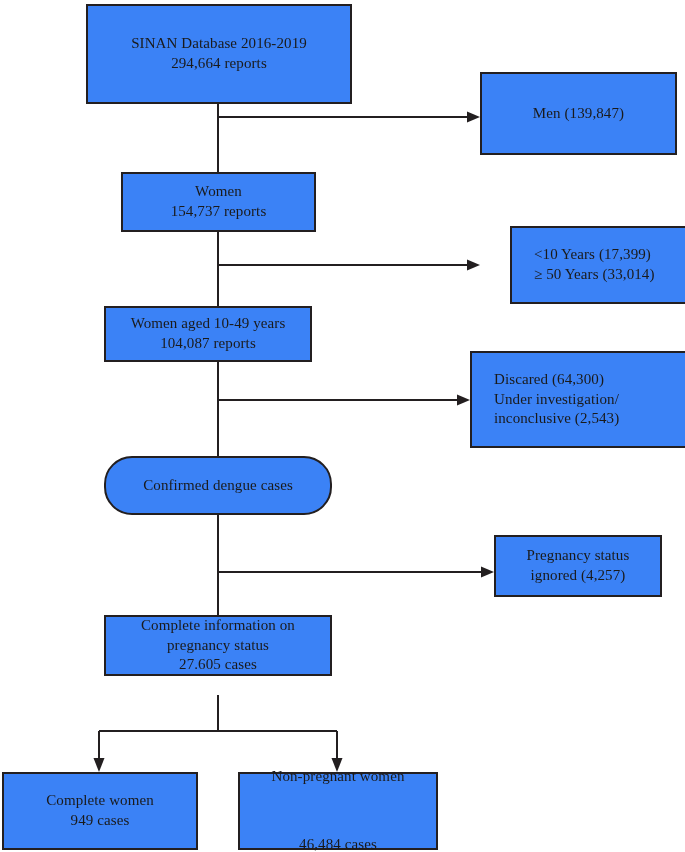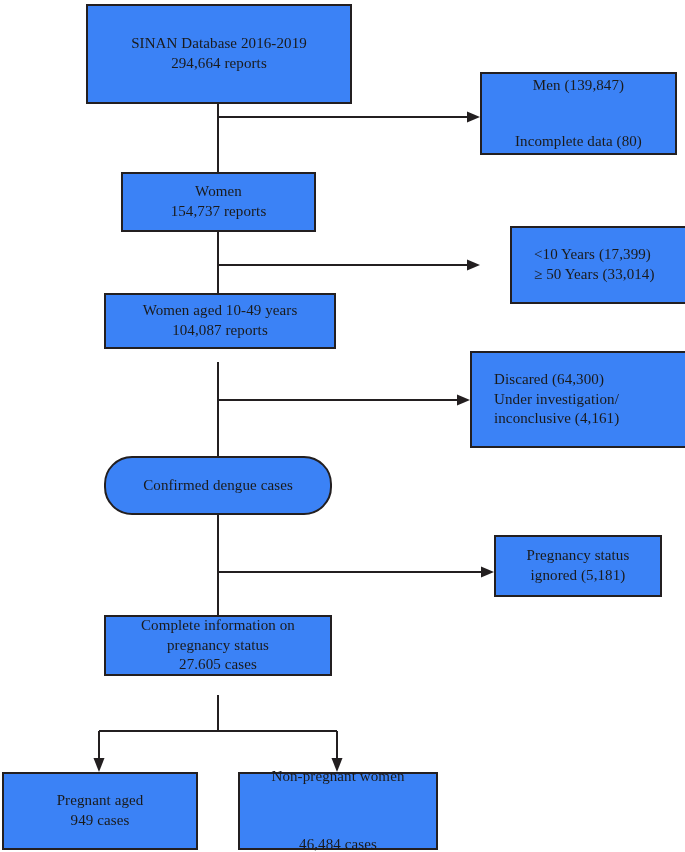--- a/index.html
+++ b/index.html
@@ -98,59 +98,58 @@
   <div class="node" style="left:86px; top:4px; width:266px; height:100px;">
     <span class="line">SINAN Database 2016-2019</span>
     <span class="line">294,664 reports</span>
   </div>
 
   <div class="node" style="left:121px; top:172px; width:195px; height:60px;">
     <span class="line">Women</span>
     <span class="line">154,737 reports</span>
   </div>
 
-  <div class="node" style="left:104px; top:293px; width:232px; height:56px;">
+  <div class="node" style="left:104px; top:306px; width:208px; height:56px;">
     <span class="line">Women aged 10-49 years</span>
     <span class="line">104,087 reports</span>
   </div>
 
   <div class="node" style="left:104px; top:456px; width:228px; height:59px;border-radius:28px;">
     <span class="line">Confirmed dengue cases</span>
   </div>
 
   <div class="node" style="left:104px; top:615px; width:228px; height:61px;">
     <span class="line">Complete information on</span>
     <span class="line">pregnancy status</span>
     <span class="line">27.605 cases</span>
   </div>
 
   <div class="node" style="left:2px; top:772px; width:196px; height:78px;">
-    <span class="line">Pregnant aged</span>
+    <span class="line">Complete women</span>
     <span class="line">949 cases</span>
   </div>
 
   <div class="node" style="left:238px; top:772px; width:200px; height:78px;gap:48px;">
     <span class="line">Non-pregnant women</span>
     <span class="line">46,484 cases</span>
   </div>
 
   <div class="node" style="left:480px; top:72px; width:197px; height:83px;gap:36px;">
     <span class="line">Men (139,847)</span>
-    <span class="line">Incomplete data (80)</span>
   </div>
 
   <div class="node align-left" style="left:480px; top:226px; width:193px; height:78px;margin-left:30px;">
     <span class="line">&lt;10 Years (17,399)</span>
     <span class="line">≥ 50 Years (33,014)</span>
   </div>
 
   <div class="node align-left" style="left:470px; top:351px; width:252px; height:97px;text-align:center;">
     <span class="line">Discared (64,300)</span>
     <span class="line">Under investigation/</span>
-    <span class="line">inconclusive (4,161)</span>
+    <span class="line">inconclusive (2,543)</span>
   </div>
 
   <div class="node" style="left:494px; top:535px; width:168px; height:62px;">
     <span class="line">Pregnancy status</span>
-    <span class="line">ignored (5,181)</span>
+    <span class="line">ignored (4,257)</span>
   </div>
 
 </div>
 
 </body></html>

